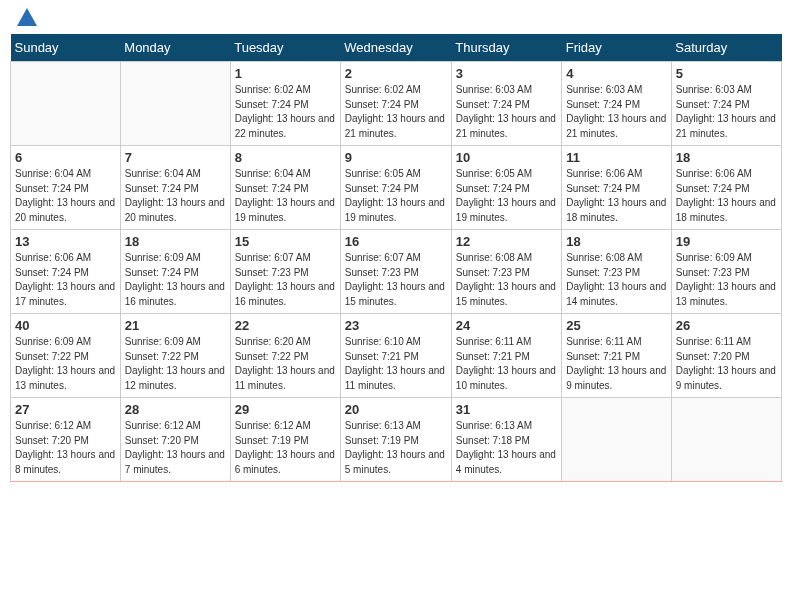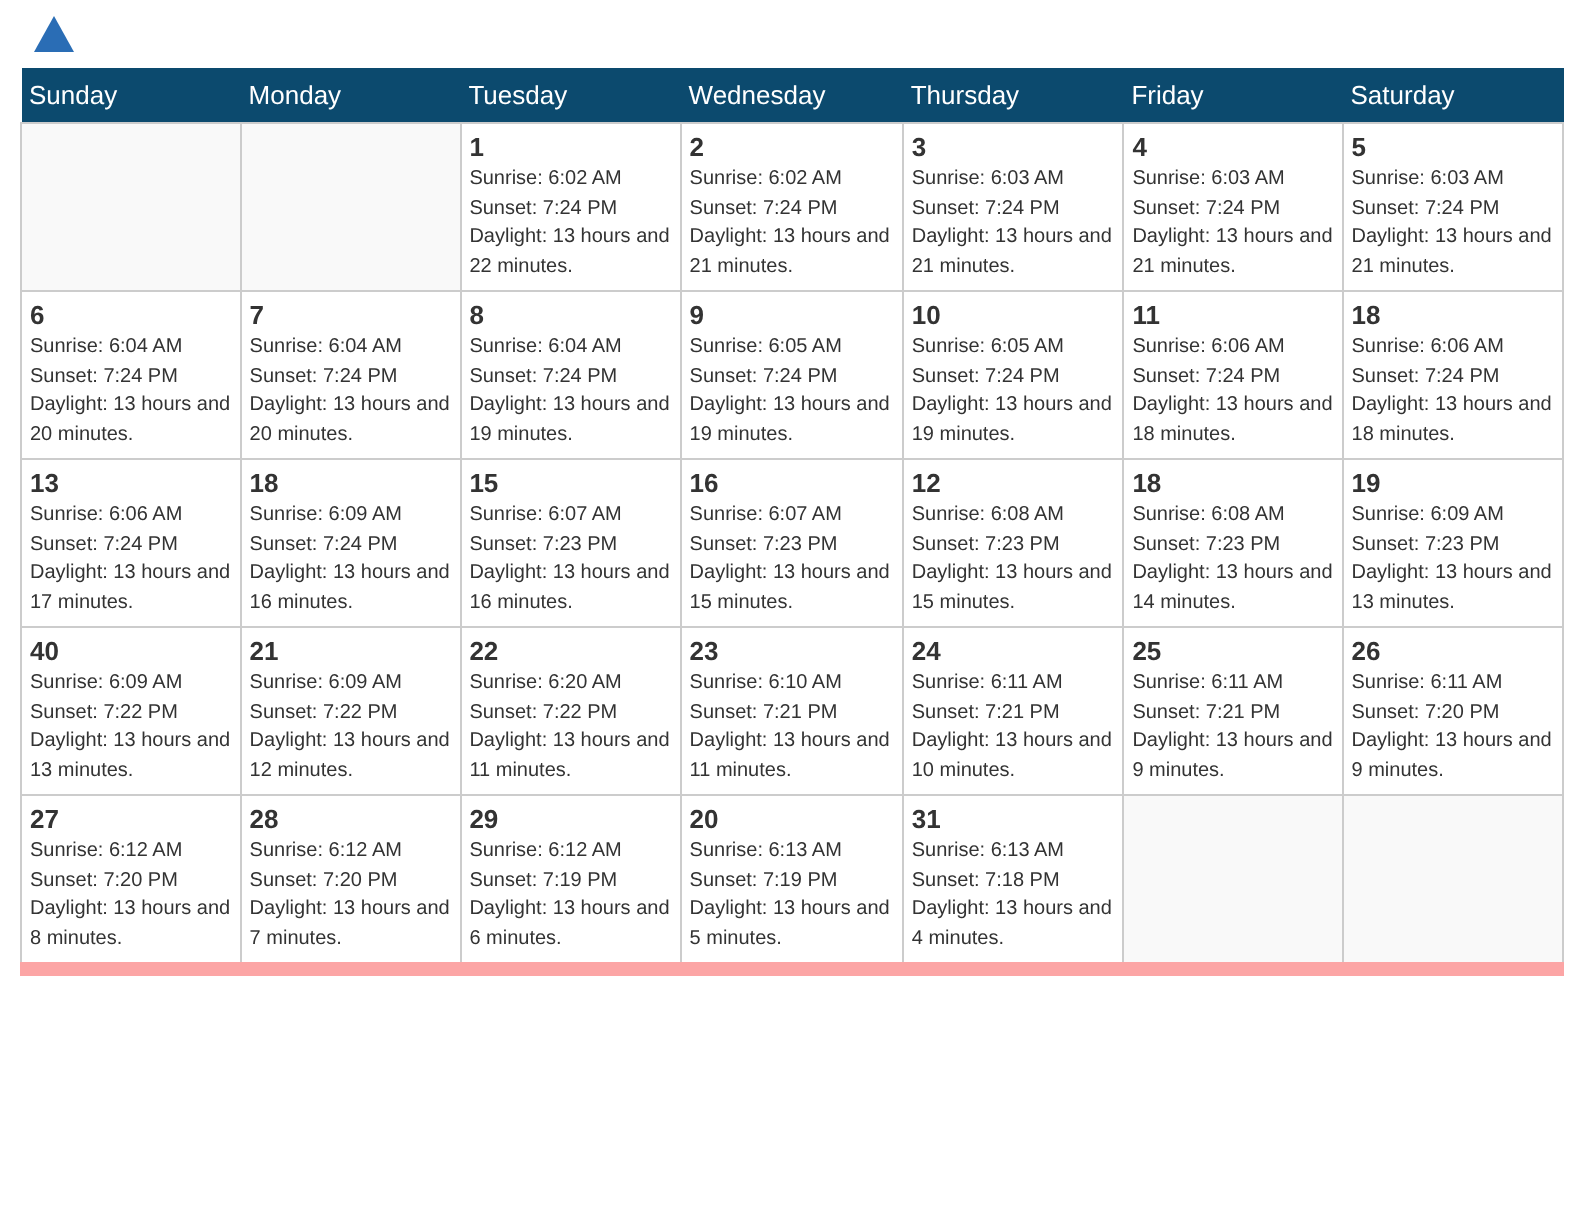--- a/index.html
+++ b/index.html
@@ -88,21 +88,21 @@
       color: #333;
       display: block;
       margin-bottom: 2px;
     }
     .day-info {
       font-size: 10px;
       color: #333;
       line-height: 1.45;
     }
     tr:last-child td {
-      border-bottom: 7px solid #fca5a5;
+      border-bottom: 1px solid #fca5a5;
     }
   </style>
 </head>
 <body>
 
 <div class="header">
   <div class="logo">
     <div class="logo-top">
       <span class="logo-general"></span>
       <div class="logo-triangle"></div>

